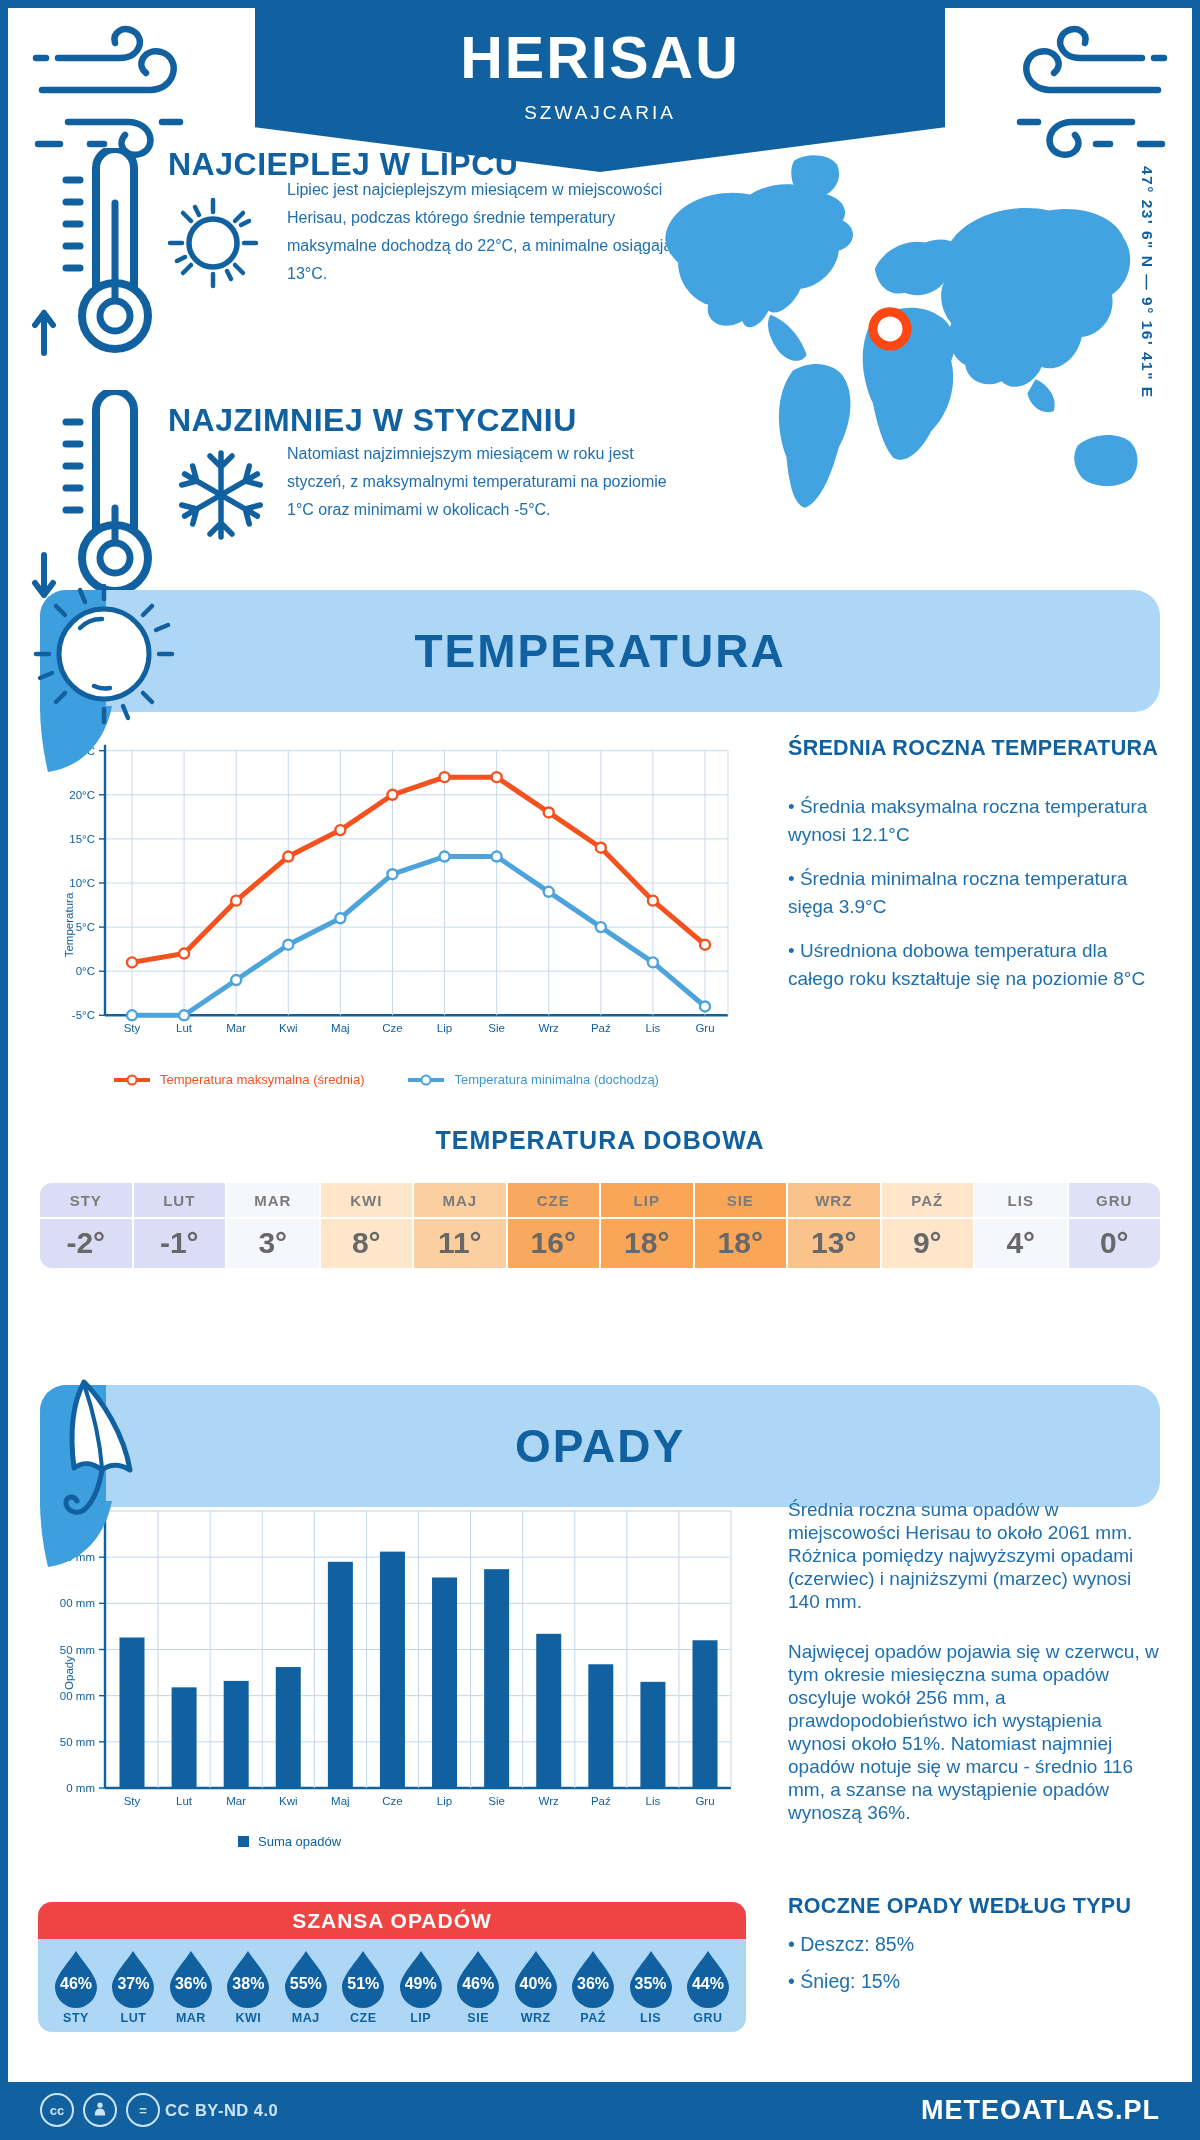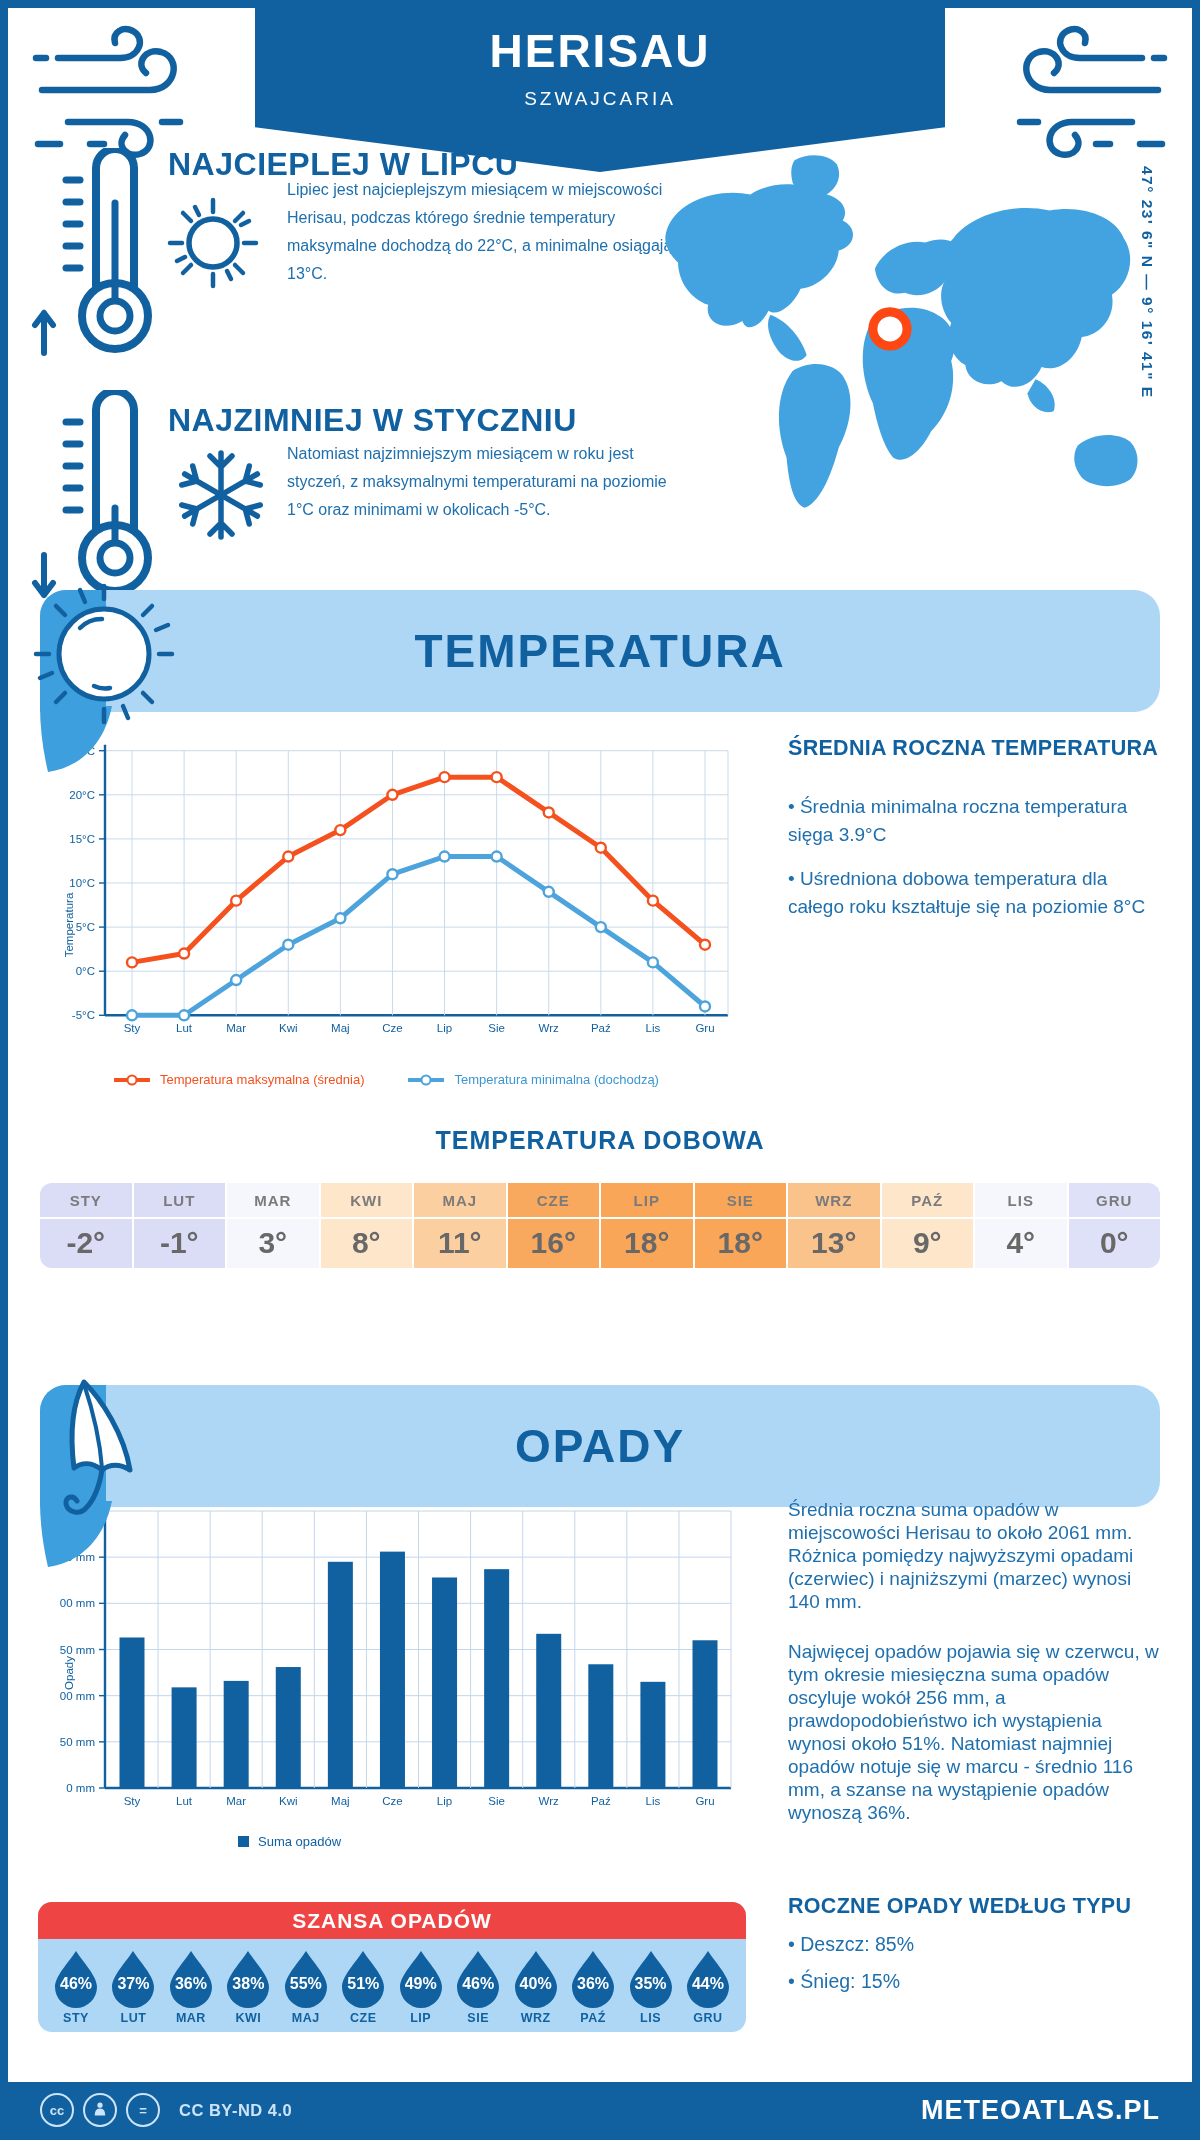--- a/index.html
+++ b/index.html
@@ -4,21 +4,21 @@
 <style>
   html,body{margin:0;padding:0;background:#fff;}
   .page{position:relative;width:1200px;height:2140px;background:#fff;overflow:hidden;
         font-family:"Liberation Sans",sans-serif;}
   .page::after{content:"";position:absolute;inset:0;box-shadow:inset 0 0 0 8px #1161a0;
         pointer-events:none;z-index:60;}
 
   
   .banner-top{position:absolute;left:255px;top:0;width:690px;height:172px;background:#1161a0;
       clip-path:polygon(0 0,100% 0,100% 74%,50% 100%,0 74%);text-align:center;color:#fff;z-index:5;}
-  .city{margin-top:24px;font-size:46px;font-weight:bold;letter-spacing:2px;}
+  .city{margin-top:24px;font-size:59px;font-weight:bold;letter-spacing:2px;}
   .country{margin-top:10px;font-size:19px;letter-spacing:3px;}
   .wind{position:absolute;top:22px;width:190px;height:150px;}
   .wind.left{left:28px;} .wind.right{left:982px;transform:scaleX(-1);}
   .coords{position:absolute;left:1138px;top:166px;height:430px;writing-mode:vertical-rl;
       font-size:15.5px;font-weight:bold;letter-spacing:1.5px;color:#1161a0;white-space:nowrap;}
 
   
   .thermo{position:absolute;width:140px;height:215px;}
   .thermo.t1{left:28px;top:148px;} .thermo.t2{left:28px;top:390px;}
   .hl-title{position:absolute;font-size:32px;font-weight:bold;color:#1161a0;letter-spacing:.5px;}
@@ -87,21 +87,21 @@
   .drop-val{position:absolute;top:26px;left:0;right:0;text-align:center;font-size:16px;
       font-weight:bold;color:#fff;}
   .drop-month{margin-top:2px;font-size:12.5px;font-weight:bold;color:#1161a0;letter-spacing:.5px;}
 
   
   .footer{position:absolute;left:0;top:2082px;width:1200px;height:56px;background:#1161a0;
       display:flex;align-items:center;padding:0 40px;box-sizing:border-box;z-index:55;}
   .cc-icons{display:flex;gap:9px;align-items:center;}
   .cc-circle{width:30px;height:30px;border:2.2px solid #cde4f8;border-radius:50%;color:#cde4f8;
       display:flex;align-items:center;justify-content:center;font-size:13px;font-weight:bold;}
-  .license{margin-left:19px;font-size:16.5px;font-weight:bold;color:#cde4f8;letter-spacing:.5px;}
+  .license{margin-left:5px;font-size:16.5px;font-weight:bold;color:#cde4f8;letter-spacing:.5px;}
   .site{margin-left:auto;font-size:27px;font-weight:bold;color:#fff;letter-spacing:1px;}
 </style>
 </head>
 <body>
 
 <div class="page">
 
   <svg class="wind left" viewBox="0 0 190 150" fill="none" stroke="#1161a0" stroke-width="6.5" stroke-linecap="round">
     <path d="M30 36 H92 C112 36 118 16 105 9 C95 4 84 10 87 21"></path>
     <path d="M14 68 H122 C148 68 154 36 133 30 C117 26 107 42 118 51"></path>
@@ -323,20 +323,21 @@
       <svg width="40" height="12">
         <line x1="2" y1="6" x2="38" y2="6" stroke="#4da3dc" stroke-width="4"></line>
         <circle cx="20" cy="6" r="4.5" fill="#fff" stroke="#4da3dc" stroke-width="2"></circle>
       </svg>
       <span>Temperatura minimalna (dochodzą)</span>
     </span>
   </div>
 
   <div class="annual">
     <div class="side-title">ŚREDNIA ROCZNA TEMPERATURA</div>
+    <p>• Średnia maksymalna roczna temperatura wynosi 12.1°C</p>
     <p>• Średnia minimalna roczna temperatura sięga 3.9°C</p>
     <p>• Uśredniona dobowa temperatura dla całego roku kształtuje się na poziomie 8°C</p>
   </div>
 
   <div class="dobowa-title">TEMPERATURA DOBOWA</div>
   <div class="month-grid" id="monthGrid">
       <div class="mcell" style="background: rgb(219, 220, 246);">
         <div class="mhead">STY</div>
         <div class="mval">-2°</div>
       </div>

